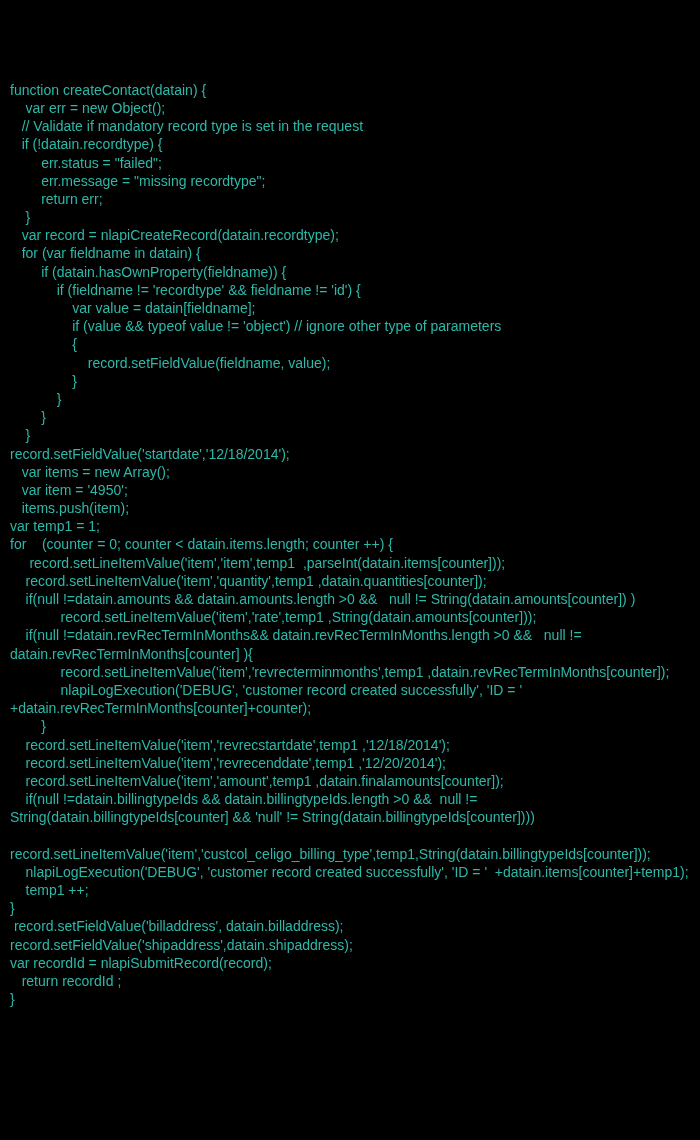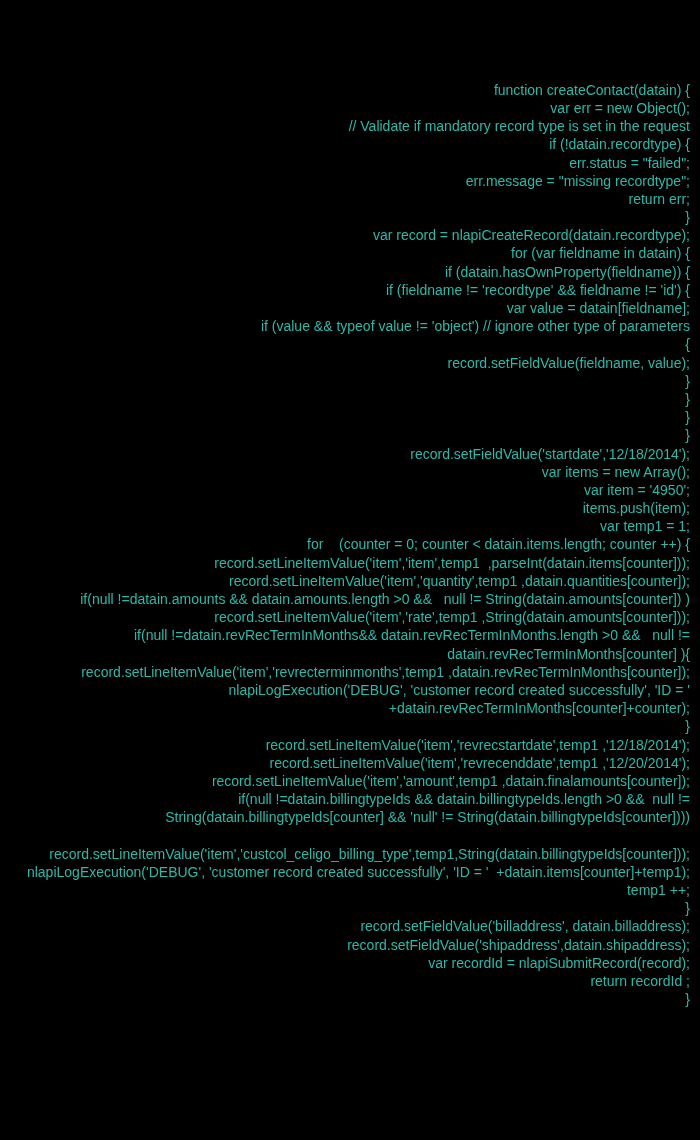--- a/index.html
+++ b/index.html
@@ -13,21 +13,20 @@
       font-family: 'Segoe UI', -apple-system, BlinkMacSystemFont, sans-serif;
       font-size: 14px;
       line-height: 1.3;
       padding: 8px 10px;
       width: 700px;
       white-space: pre-wrap;
       word-wrap: break-word;
     }
     .code-line {
       display: block;
-      text-align: right;
     }
   </style>
 </head>
 <body>
 
 
 
 <div id="code-container"><span class="code-line">function createContact(datain) {</span><span class="code-line">    var err = new Object();</span><span class="code-line">   // Validate if mandatory record type is set in the request</span><span class="code-line">   if (!datain.recordtype) {</span><span class="code-line">        err.status = "failed";</span><span class="code-line">        err.message = "missing recordtype";</span><span class="code-line">        return err;</span><span class="code-line">    }</span><span class="code-line">   var record = nlapiCreateRecord(datain.recordtype);</span><span class="code-line">   for (var fieldname in datain) {</span><span class="code-line">        if (datain.hasOwnProperty(fieldname)) {</span><span class="code-line">            if (fieldname != 'recordtype' &amp;&amp; fieldname != 'id') {</span><span class="code-line">                var value = datain[fieldname];</span><span class="code-line">                if (value &amp;&amp; typeof value != 'object') // ignore other type of parameters</span><span class="code-line">                {</span><span class="code-line">                    record.setFieldValue(fieldname, value);</span><span class="code-line">                }</span><span class="code-line">            }</span><span class="code-line">        }</span><span class="code-line">    }</span><span class="code-line"></span><span class="code-line">record.setFieldValue('startdate','12/18/2014');</span><span class="code-line">   var items = new Array();</span><span class="code-line">   var item = '4950';</span><span class="code-line">   items.push(item);</span><span class="code-line"></span><span class="code-line">var temp1 = 1;</span><span class="code-line"></span><span class="code-line">for    (counter = 0; counter &lt; datain.items.length; counter ++) {</span><span class="code-line"></span><span class="code-line">     record.setLineItemValue('item','item',temp1  ,parseInt(datain.items[counter]));</span><span class="code-line">    record.setLineItemValue('item','quantity',temp1 ,datain.quantities[counter]);</span><span class="code-line">    if(null !=datain.amounts &amp;&amp; datain.amounts.length &gt;0 &amp;&amp;   null != String(datain.amounts[counter]) )</span><span class="code-line">             record.setLineItemValue('item','rate',temp1 ,String(datain.amounts[counter]));</span><span class="code-line">    if(null !=datain.revRecTermInMonths&amp;&amp; datain.revRecTermInMonths.length &gt;0 &amp;&amp;   null != datain.revRecTermInMonths[counter] ){</span><span class="code-line">             record.setLineItemValue('item','revrecterminmonths',temp1 ,datain.revRecTermInMonths[counter]);</span><span class="code-line">             nlapiLogExecution('DEBUG', 'customer record created successfully', 'ID = '  +datain.revRecTermInMonths[counter]+counter);</span><span class="code-line">        }</span><span class="code-line">    record.setLineItemValue('item','revrecstartdate',temp1 ,'12/18/2014');</span><span class="code-line">    record.setLineItemValue('item','revrecenddate',temp1 ,'12/20/2014');</span><span class="code-line">    record.setLineItemValue('item','amount',temp1 ,datain.finalamounts[counter]);</span><span class="code-line">    if(null !=datain.billingtypeIds &amp;&amp; datain.billingtypeIds.length &gt;0 &amp;&amp;  null != String(datain.billingtypeIds[counter] &amp;&amp; 'null' != String(datain.billingtypeIds[counter])))</span><span class="code-line">           record.setLineItemValue('item','custcol_celigo_billing_type',temp1,String(datain.billingtypeIds[counter]));</span><span class="code-line">    nlapiLogExecution('DEBUG', 'customer record created successfully', 'ID = '  +datain.items[counter]+temp1);</span><span class="code-line">    temp1 ++;</span><span class="code-line">}</span><span class="code-line"></span><span class="code-line"> record.setFieldValue('billaddress', datain.billaddress);</span><span class="code-line">record.setFieldValue('shipaddress',datain.shipaddress);</span><span class="code-line"></span><span class="code-line">var recordId = nlapiSubmitRecord(record);</span><span class="code-line">   return recordId ;</span><span class="code-line">}</span></div>
 
 

